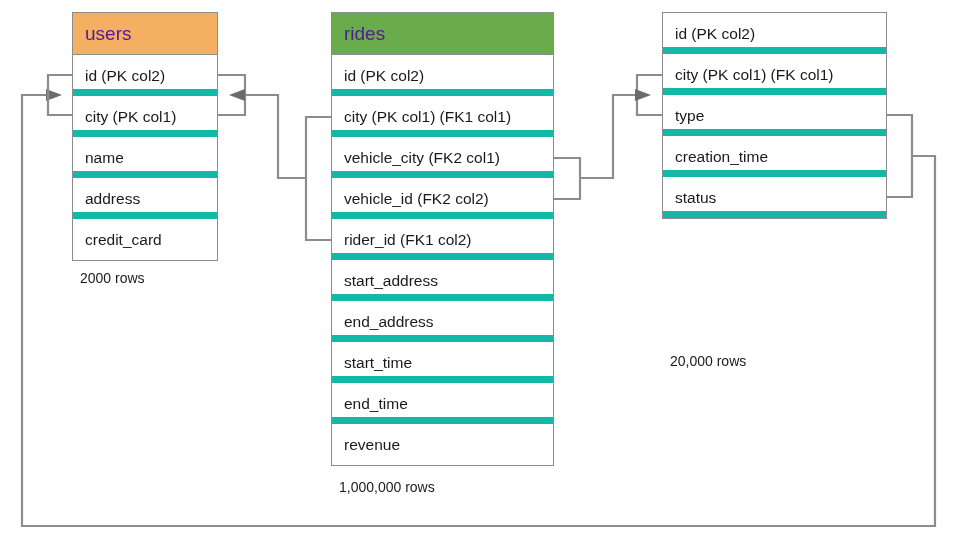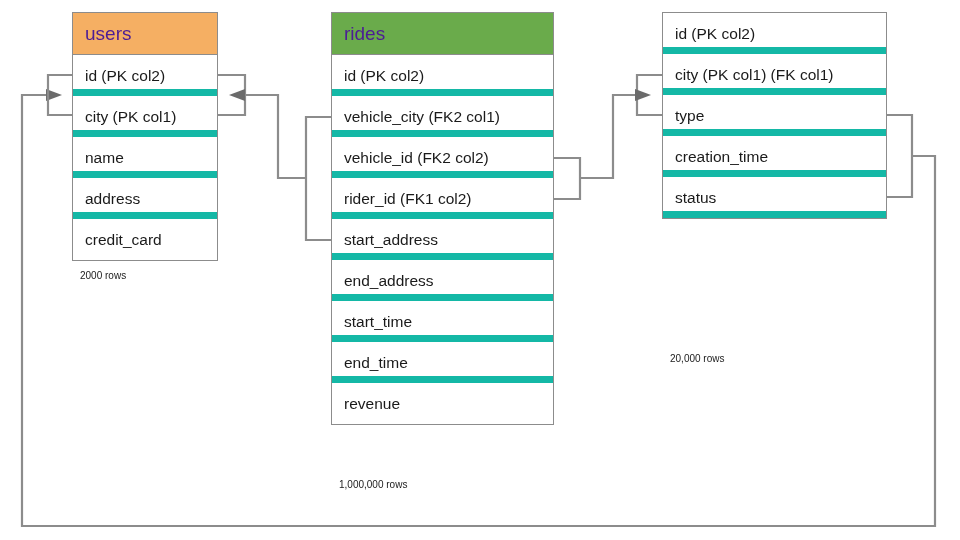--- a/index.html
+++ b/index.html
@@ -42,21 +42,21 @@
     border-bottom: 7px solid #14b8a6;
     background: #ffffff;
     white-space: nowrap;
     overflow: hidden;
   }
   .entity-field.last {
     border-bottom: none;
   }
   .rowcount {
     position: absolute;
-    font-size: 10px;
+    font-size: 14px;
     color: #1a1a1a;
     white-space: nowrap;
   }
   #edges {
     position: absolute;
     left: 0;
     top: 0;
     width: 960px;
     height: 540px;
     pointer-events: none;
@@ -110,20 +110,21 @@
     <div class="entity-field">address</div>
     <div class="entity-field last">credit_card</div>
   </div>
   <div class="rowcount" style="left:80px; top:270px;">2000 rows</div>
 
   <div class="entity" style="left:331px; top:12px; width:223px;">
     <div class="entity-header" style="background:#6aab4b;">
       <span>rides</span>
     </div>
     <div class="entity-field">id (PK col2)</div>
+    <div class="entity-field">city (PK col1) (FK1 col1)</div>
     <div class="entity-field">vehicle_city (FK2 col1)</div>
     <div class="entity-field">vehicle_id (FK2 col2)</div>
     <div class="entity-field">rider_id (FK1 col2)</div>
     <div class="entity-field">start_address</div>
     <div class="entity-field">end_address</div>
     <div class="entity-field">start_time</div>
     <div class="entity-field">end_time</div>
     <div class="entity-field last">revenue</div>
   </div>
   <div class="rowcount" style="left:339px; top:479px;text-align:center;">1,000,000 rows</div>

